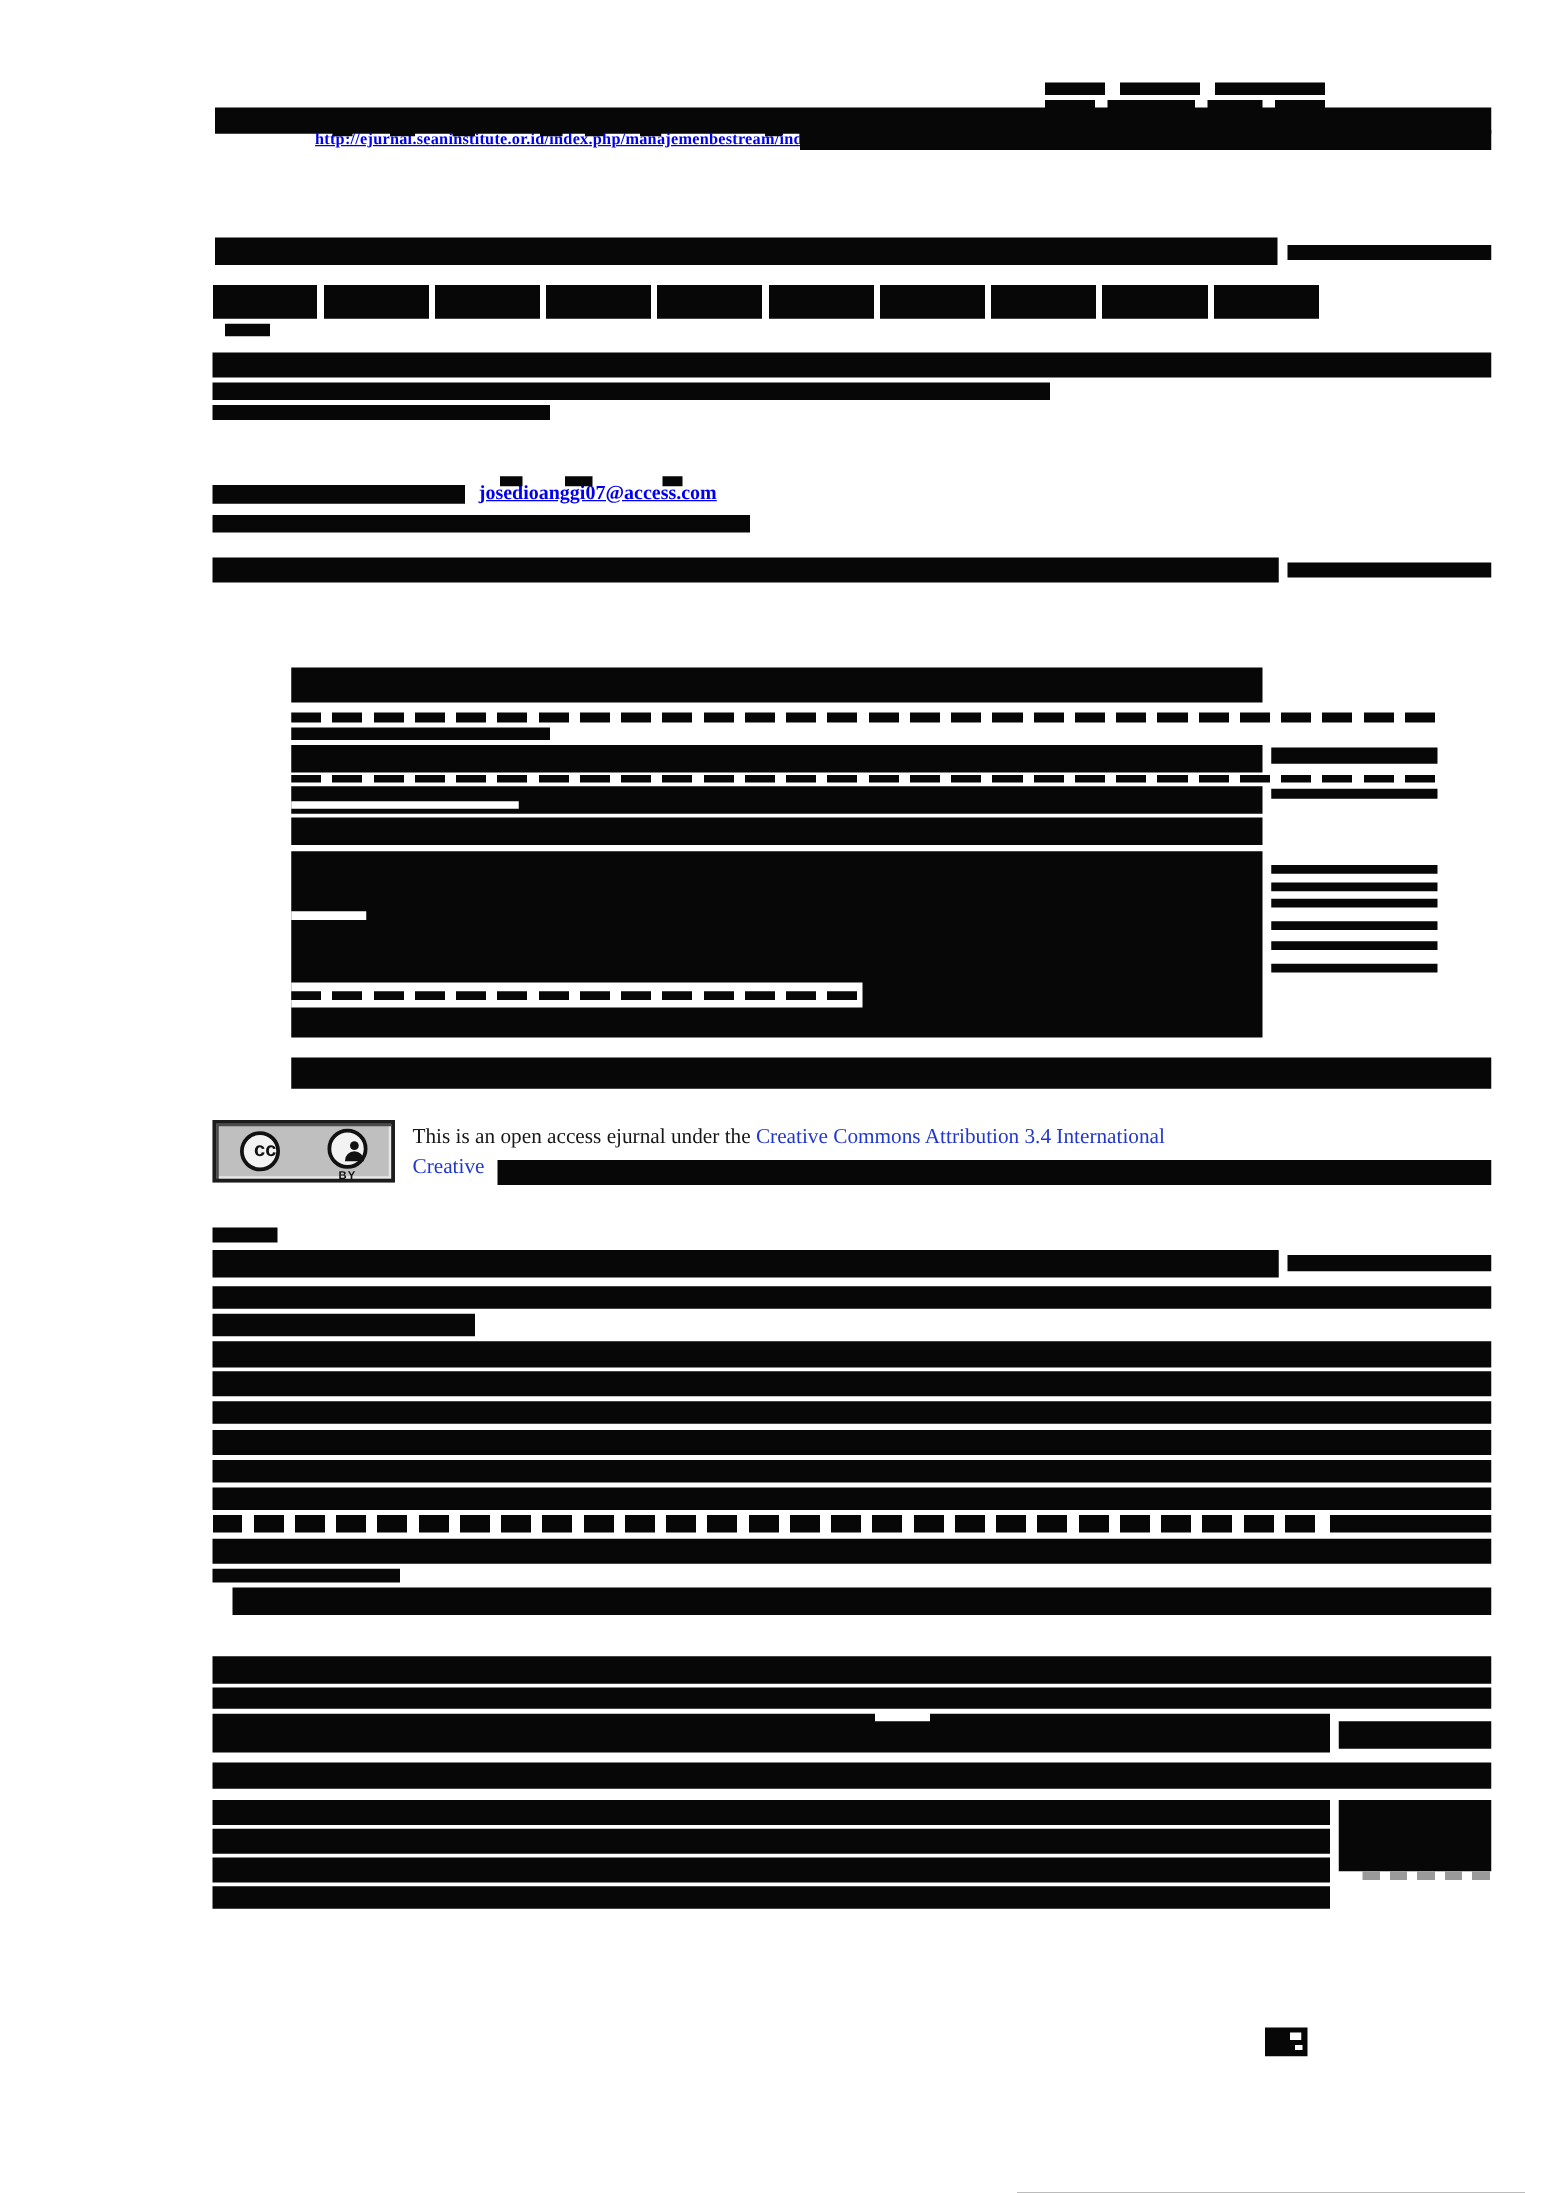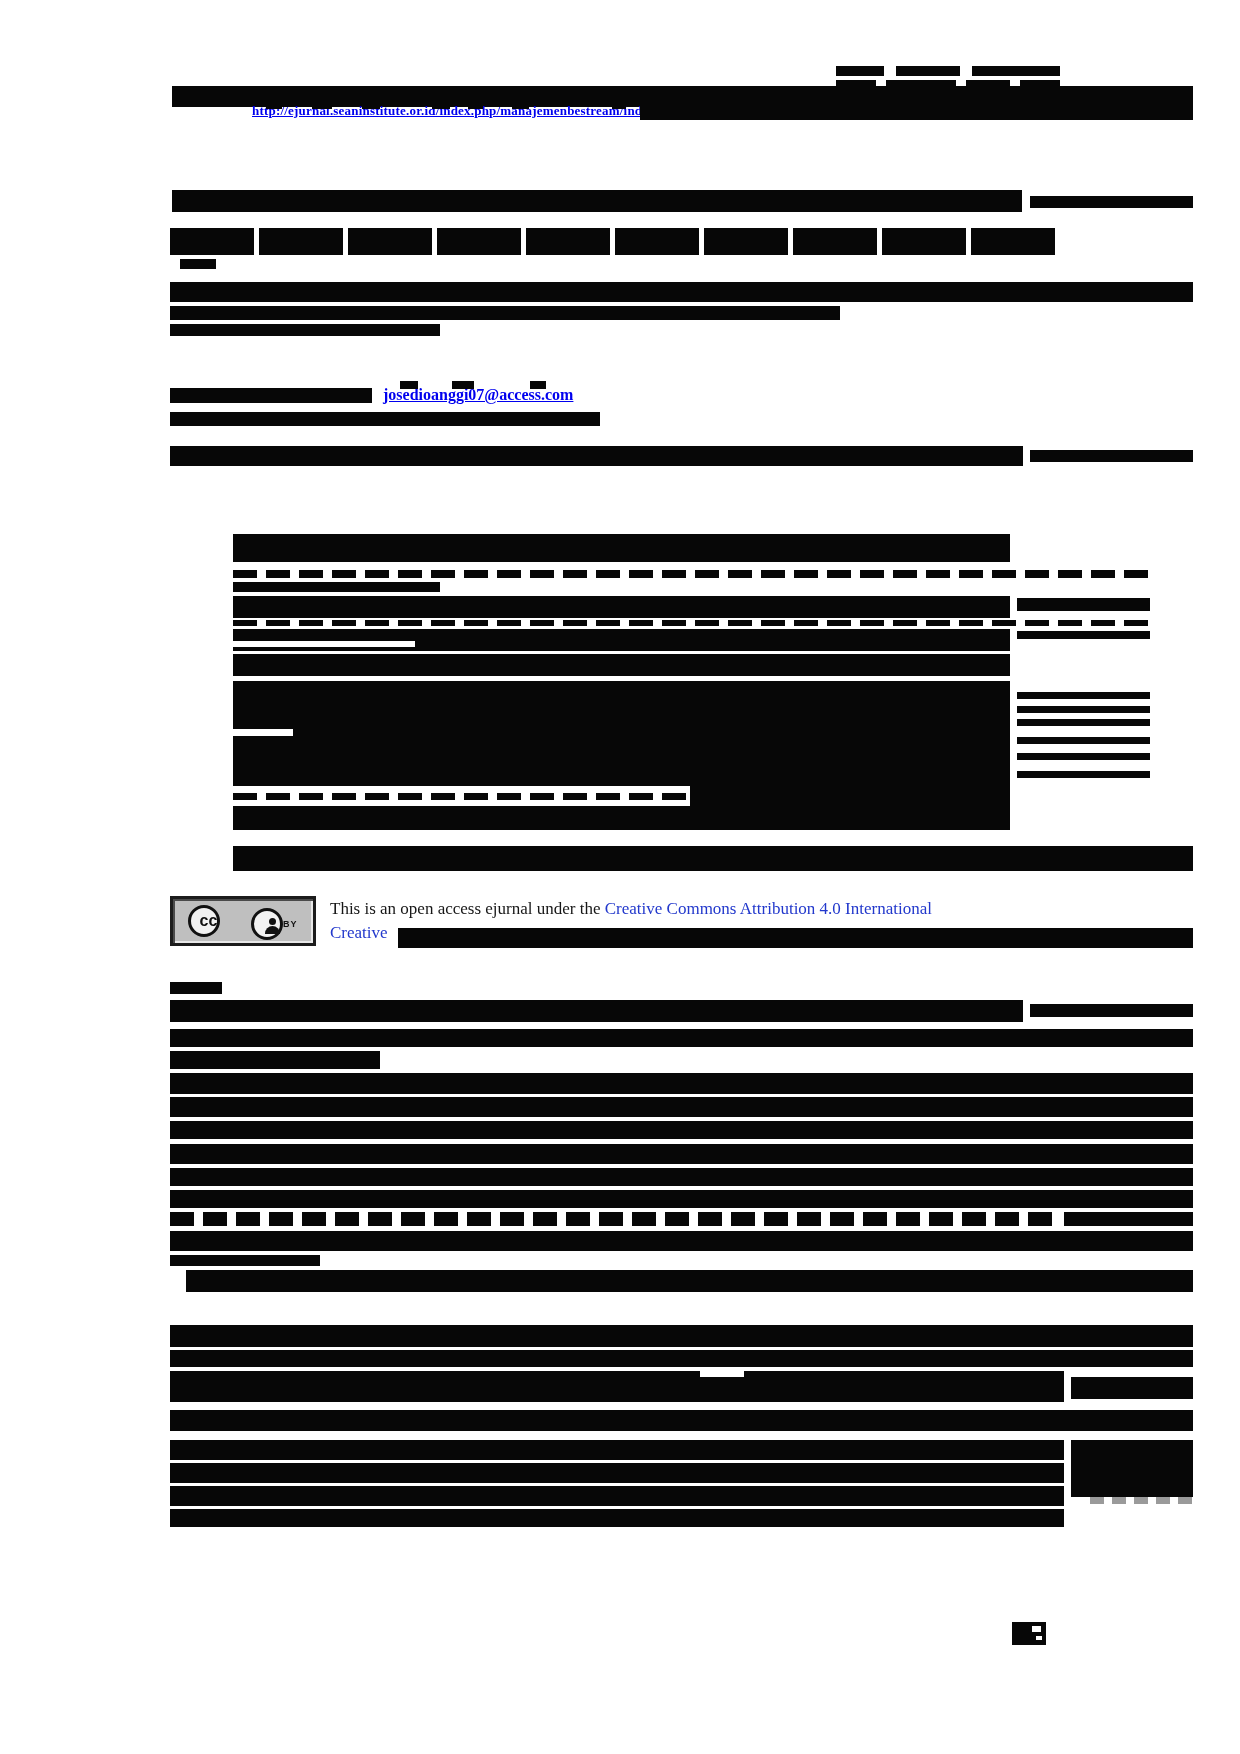--- a/index.html
+++ b/index.html
@@ -35,21 +35,21 @@
     background:#bfbfbf;border:3px solid #1c1c1c;box-sizing:border-box;
     box-shadow:2px 2px 0 #4a4a4a inset, -2px -2px 0 #e8e8e8 inset;
     display:flex;align-items:center;justify-content:space-around;
   }
   .cc-circle{
     width:32px;height:32px;border:3px solid #111;border-radius:50%;
     box-sizing:border-box;display:flex;align-items:center;justify-content:flex-end;
     color:#111;font-weight:bold;font-size:16px;font-family:"Liberation Sans",sans-serif;
     background:#f2f2f2;
   }
-  .person-col{display:flex;align-items:center;margin-top:6px;}
+  .person-col{display:flex;flex-direction:column;align-items:center;margin-top:6px;}
   .person-head{width:7px;height:7px;border-radius:50%;background:#111;margin-top:3px;}
   .person-body{width:15px;height:8px;border-radius:8px 8px 0 0;background:#111;margin-top:1px;}
   .by-label{font-size:9px;font-weight:bold;color:#111;font-family:"Liberation Sans",sans-serif;letter-spacing:1px;}
   
   .page-num-box{position:absolute;left:1012px;top:1622px;width:34px;height:23px;background:#070707;}
   .page-num-box .m1{position:absolute;left:20px;top:4px;width:9px;height:6px;background:#fff;}
   .page-num-box .m2{position:absolute;left:24px;top:14px;width:6px;height:4px;background:#fff;}
 </style>
 </head>
 <body>
@@ -125,21 +125,21 @@
     <div class="person-col">
       <div class="cc-circle" style="width:32px;height:32px">
         <div style="display:flex;flex-direction:column;align-items:center">
           <div class="person-head"></div>
           <div class="person-body"></div>
         </div>
       </div>
       <div class="by-label">BY</div>
     </div>
   </div>
-  <div class="license-line1"><span>This is an open access ejurnal under the </span><a class="cc-link">Creative Commons Attribution 4.0 International</a></div>
+  <div class="license-line1"><span>This is an open access ejurnal under the </span><a class="cc-link">Creative Commons Attribution 3.4 International</a></div>
   <div class="license-line2"><a class="cc-link">Creative</a></div>
   <div class="rb" style="left:398px;top:928px;width:795px;height:20px"></div>
 
   <div class="rb" style="left:170px;top:982px;width:52px;height:12px"></div>
   <div class="rb" style="left:170px;top:1000px;width:853px;height:22px"></div>
   <div class="rb" style="left:1030px;top:1004px;width:163px;height:13px"></div>
   <div class="rb" style="left:170px;top:1029px;width:1023px;height:18px"></div>
   <div class="rb" style="left:170px;top:1051px;width:210px;height:18px"></div>
   <div class="rb" style="left:170px;top:1073px;width:1023px;height:21px"></div>
   <div class="rb" style="left:170px;top:1097px;width:1023px;height:20px"></div>

